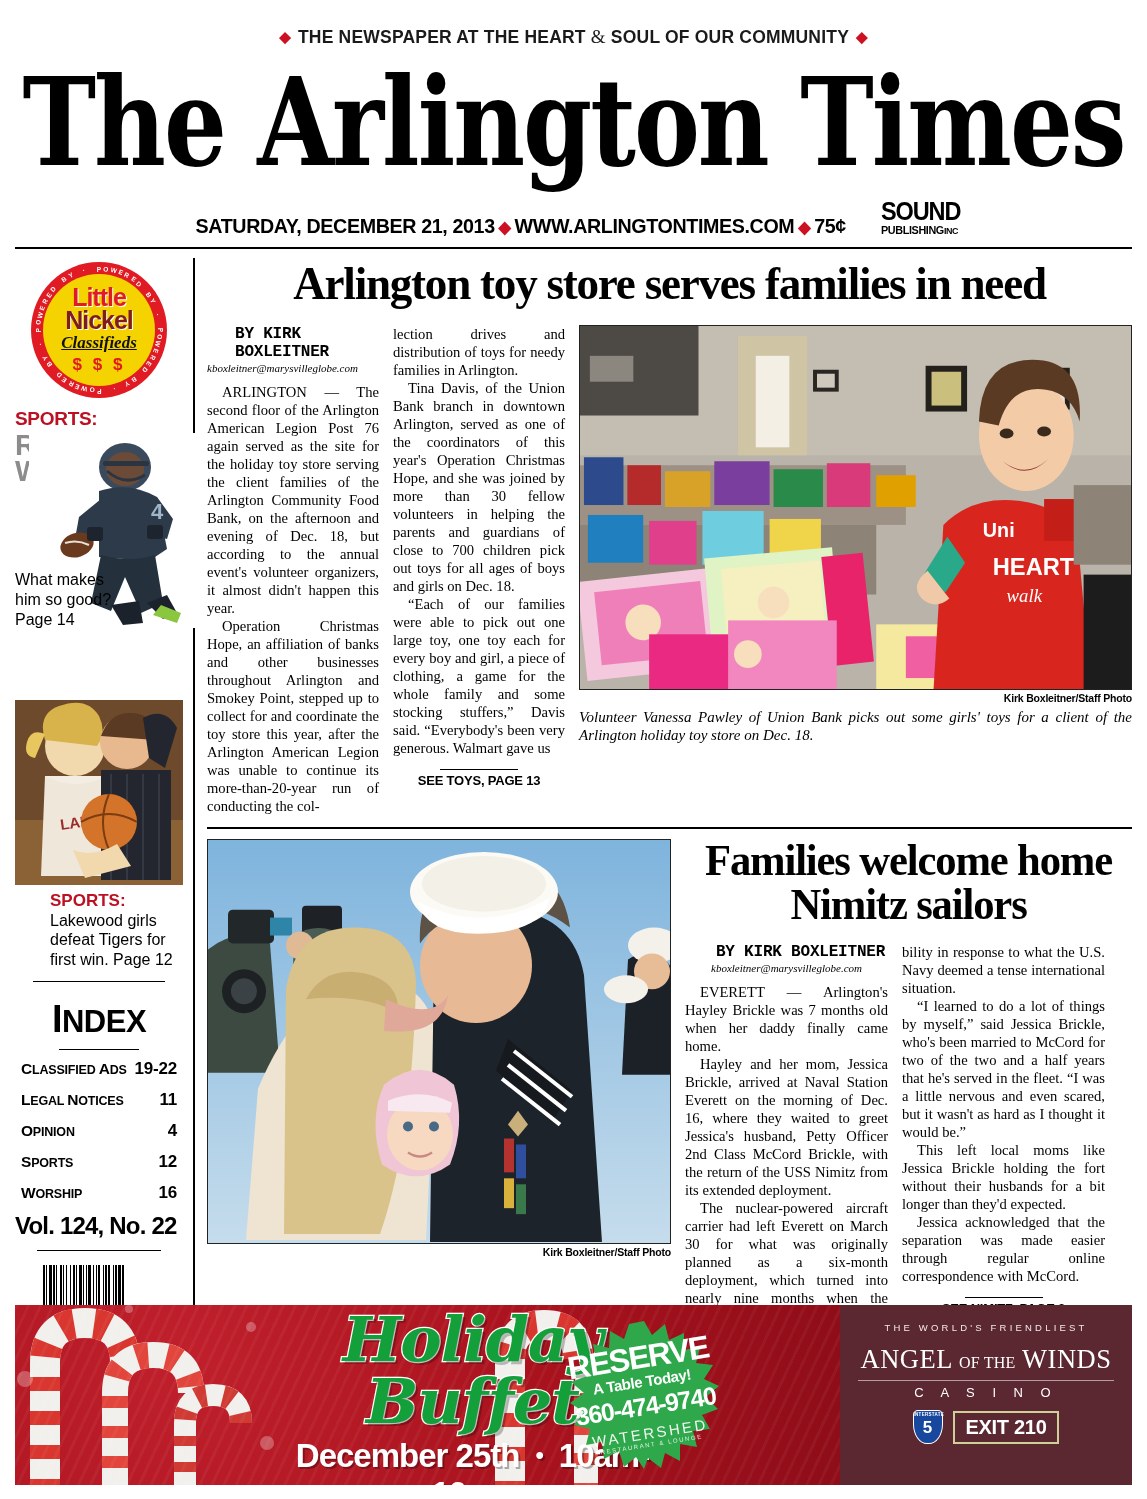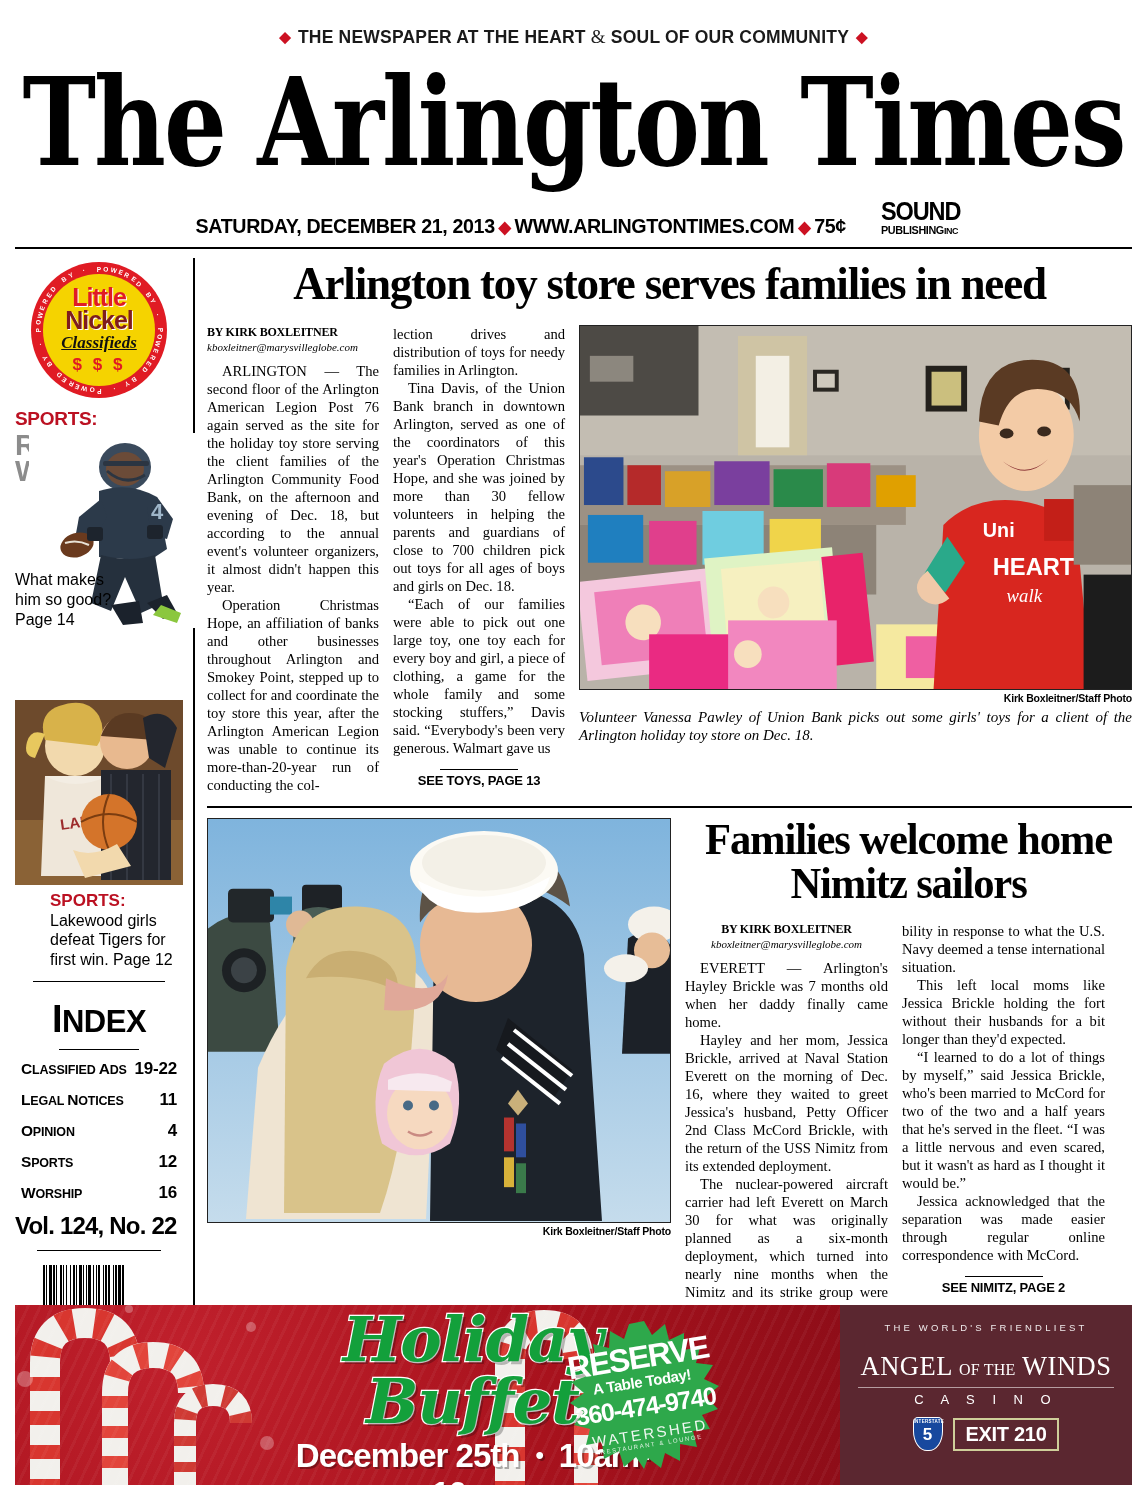--- a/index.html
+++ b/index.html
@@ -170,22 +170,22 @@
   .hl1 {
     font-family:"Liberation Serif", serif; font-weight:700;
     font-size:47px; line-height:1.0; letter-spacing:-1.3px;
     text-align:center; transform:scaleX(.96); transform-origin:center;
     margin-top:2px;
   }
 
   .story1 { display:flex; gap:14px; margin-top:18px; }
   .col { width:172px; flex:0 0 172px; }
   .byline {
-    font-family:Liberation Serif, serif; font-weight:700;
-    font-size:12px; letter-spacing:-.2px; margin-bottom:1px;
+    font-family:Liberation Mono, monospace; font-weight:700;
+    font-size:16px; letter-spacing:-.2px; margin-bottom:1px;margin-left:28px;
   }
   .byemail {
     font-family:"Liberation Serif",serif; font-style:italic;
     font-size:11px; margin-bottom:9px;
   }
   .body {
     font-family:"Liberation Serif",serif; font-size:14.6px;
     line-height:1.235; text-align:justify; text-justify:inter-word;
     hyphens:auto;
   }
@@ -276,21 +276,21 @@
   .sb3 { font-size:25px; font-weight:700; letter-spacing:-1.2px; margin-top:2px; }
   .sb4 { font-size:15px; letter-spacing:2.5px; margin-top:4px; opacity:.92; }
   .sb5 { font-size:6px; letter-spacing:1.6px; opacity:.85; }
 
   .ad-right {
     width:292px; flex:0 0 292px; background:#5b2730; color:#fff;
     position:relative; text-align:center; padding-top:17px;
     font-family:"Liberation Sans",sans-serif;
   }
   .aw1 { font-size:9.5px; letter-spacing:3.2px; opacity:.9; }
-  .aw2 { font-family:"Liberation Serif",serif; font-size:26.5px; letter-spacing:.5px; margin-top:18px; }
+  .aw2 { font-family:"Liberation Serif",serif; font-size:26.5px; letter-spacing:.5px; margin-top:11px; }
   .aw2 small { font-size:16px; letter-spacing:.2px; }
   .aw3 { font-size:13px; letter-spacing:7px; margin-top:4px; }
   .aw-line { border-top:1px solid rgba(255,255,255,.55); margin:5px 18px 0; }
   .aw4 { font-size:29px; letter-spacing:2.5px; margin-top:16px; }
   .aw-badges { display:flex; align-items:center; justify-content:center; gap:10px; margin-top:10px; }
   .shield {
     width:30px; height:34px; background:#17489e; position:relative;
     border-radius:5px 5px 14px 14px / 5px 5px 20px 20px; border:1.5px solid #fff;
     color:#fff; font-weight:700; font-size:17px; line-height:34px;
   }
@@ -731,22 +731,22 @@
               <div class="byemail" style="text-align:center">kboxleitner@marysvilleglobe.com</div>
               <div class="body">
                 <p class="first">EVERETT — Arlington's Hayley Brickle was 7 months old when her daddy finally came home.</p>
                 <p>Hayley and her mom, Jessica Brickle, arrived at Naval Station Everett on the morning of Dec. 16, where they waited to greet Jessica's husband, Petty Officer 2nd Class McCord Brickle, with the return of the USS Nimitz from its extended deployment.</p>
                 <p>The nuclear-powered aircraft carrier had left Everett on March 30 for what was originally planned as a six-month deployment, which turned into nearly nine months when the Nimitz and its strike group were called upon to remain in the 5th Fleet area of responsi-</p>
               </div>
             </div>
             <div class="s2col">
               <div class="body">
                 <p style="text-indent:0">bility in response to what the U.S. Navy deemed a tense international situation.</p>
+                <p>“I learned to do a lot of things by myself,” said Jessica Brickle, who's been married to McCord for two of the two and a half years that he's served in the fleet. “I was a little nervous and even scared, but it wasn't as hard as I thought it would be.”</p>
                 <p>This left local moms like Jessica Brickle holding the fort without their husbands for a bit longer than they'd expected.</p>
-                <p>“I learned to do a lot of things by myself,” said Jessica Brickle, who's been married to McCord for two of the two and a half years that he's served in the fleet. “I was a little nervous and even scared, but it wasn't as hard as I thought it would be.”</p>
                 <p>Jessica acknowledged that the separation was made easier through regular online correspondence with McCord.</p>
               </div>
               <div class="jump">
                 <div class="bar"></div>
                 <span>SEE NIMITZ, PAGE 2</span>
               </div>
             </div>
           </div>
         </div>
       </div>

